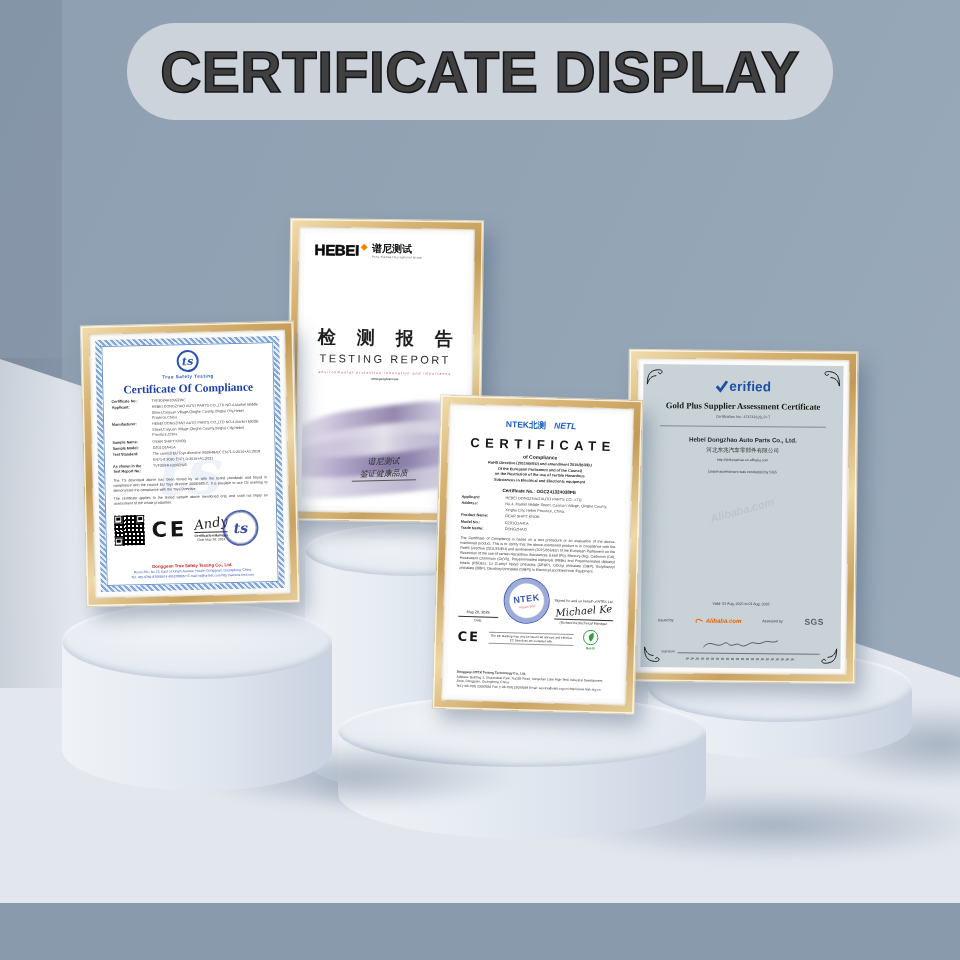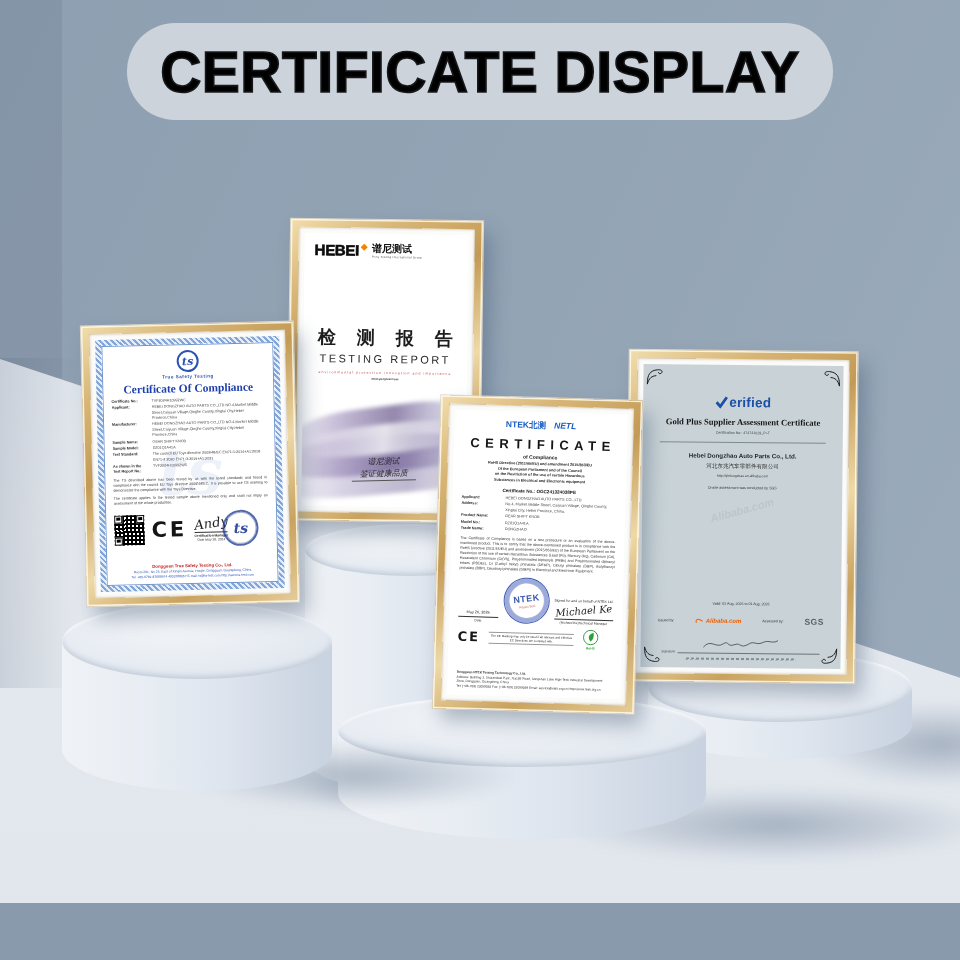--- a/index.html
+++ b/index.html
@@ -153,21 +153,21 @@
   .ntek-footer .f1{font-weight:bold;}
 
   
   .paper-ver{background:#c9d3d7;}
   .ver-inner{display:flex;flex-direction:column;align-items:center;height:100%;padding:14px 12px 8px;position:relative;text-align:center;}
   .flourish{position:absolute;width:18px;height:18px;}
   .fl-tl{left:3px;top:3px;} .fl-tr{right:3px;top:3px;transform:scaleX(-1);}
   .fl-bl{left:3px;bottom:3px;transform:scaleY(-1);} .fl-br{right:3px;bottom:3px;transform:scale(-1,-1);}
   .ver-wm{position:absolute;left:0;right:0;top:46%;text-align:center;
     font:italic bold 11px "Liberation Sans",sans-serif;color:rgba(90,105,115,.12);transform:rotate(-16deg);}
-  .ver-logo{display:flex;align-items:center;gap:1px;margin-top:16px;}
+  .ver-logo{display:flex;align-items:center;gap:1px;margin-top:0;}
   .ver-logo-text{font-size:13.5px;font-weight:bold;color:#1d4fa6;letter-spacing:.2px;}
   .ver-title{font-family:"Liberation Serif",serif;font-weight:bold;font-size:8.6px;color:#161616;margin-top:7px;}
   .ver-certno{font-size:3.6px;color:#39464c;margin-top:4px;}
   .ver-hr{width:94%;border-top:1px solid #7d8a90;margin:7px 0 9px;}
   .ver-company{font-size:6.2px;font-weight:bold;color:#1d242c;}
   .ver-cn{font-size:5.6px;color:#333;margin-top:4px;}
   .ver-url{font-size:3.4px;color:#333;margin-top:3px;}
   .ver-note{font-size:3.6px;color:#333;margin-top:8px;}
   .ver-grow{flex:1;}
   .ver-valid{font-size:3.6px;color:#333;margin-bottom:10px;}
@@ -179,21 +179,21 @@
   .ver-sig{width:100%;margin-top:7px;display:flex;flex-direction:column;align-items:center;}
   .ver-sigline{width:90%;display:flex;align-items:flex-end;gap:3px;margin-top:-3px;}
   .ver-siglabel{font-size:3.2px;color:#3c474d;}
   .ver-rule{flex:1;border-top:.9px solid #6a757c;}
   .ver-fineline{width:62%;height:2px;margin-top:4px;
     background:repeating-linear-gradient(90deg,rgba(70,85,95,.55) 0 3px,rgba(70,85,95,0) 3px 5px);}
 
   
   .banner{position:absolute;left:127px;top:23px;width:706px;height:97px;background:#cdd3db;
     border-radius:48px;display:flex;align-items:center;justify-content:center;}
-  .banner-text{font-size:57px;font-weight:bold;color:#000000;letter-spacing:.5px;
+  .banner-text{font-size:57px;font-weight:bold;color:#404040;letter-spacing:.5px;
     -webkit-text-stroke:1.6px #17181b;white-space:nowrap;}
 </style>
 </head>
 <body>
 
 <div id="scene">
 
   <div class="wall-left-panel"></div>
   <div class="floor"></div>
   <div class="floor-left-shade"></div>

